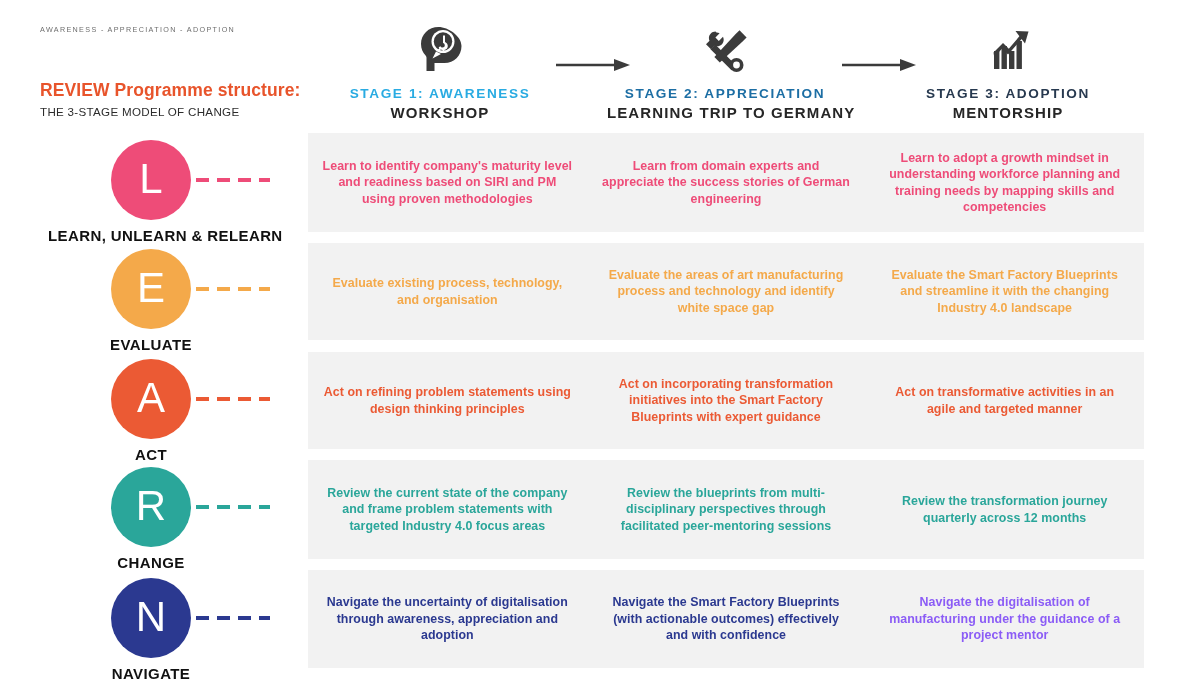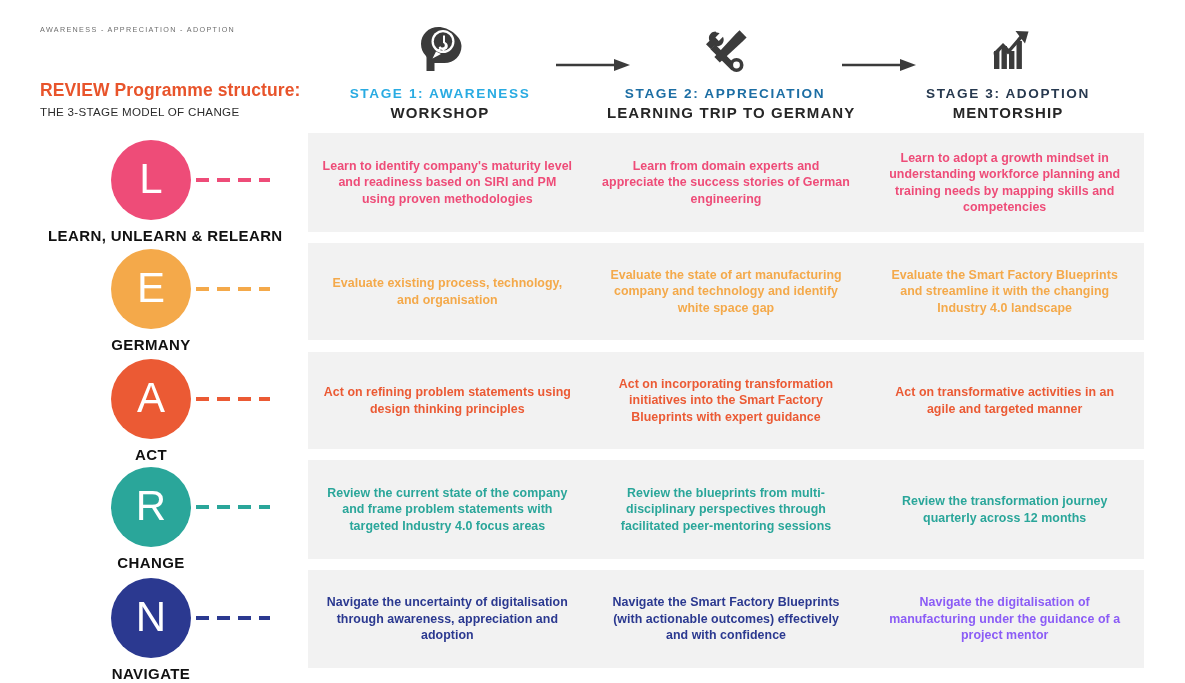--- a/index.html
+++ b/index.html
@@ -241,21 +241,21 @@
     <div class="stage-title" style="color:#27394F">STAGE 3: ADOPTION</div>
     <div class="stage-sub">MENTORSHIP</div>
   </div>
 
   <div class="rail-item" style="top:140px;">
     <div class="circle" style="background:#EE4C78">L</div>
     <div class="rail-label">LEARN, UNLEARN &amp; RELEARN</div>
   </div>
   <div class="rail-item" style="top:249px;">
     <div class="circle" style="background:#F4A94A">E</div>
-    <div class="rail-label">GERMANY</div>
+    <div class="rail-label">EVALUATE</div>
   </div>
   <div class="rail-item" style="top:359px;">
     <div class="circle" style="background:#EB5A34">A</div>
     <div class="rail-label">ACT</div>
   </div>
   <div class="rail-item" style="top:467px;">
     <div class="circle" style="background:#2AA69A">R</div>
     <div class="rail-label">CHANGE</div>
   </div>
   <div class="rail-item" style="top:578px;">
@@ -279,21 +279,21 @@
     <div class="cell">
         <p style="color:#EE4C78">Learn to adopt a growth mindset in understanding workforce planning and training needs by mapping skills and competencies</p>
       </div>
   </div>
 
   <div class="panel" style="top:243px;height:97px;">
     <div class="cell">
         <p style="color:#F4A94A">Evaluate existing process, technology, and organisation</p>
       </div>
     <div class="cell">
-        <p style="color:#F4A94A">Evaluate the state of art manufacturing company and technology and identify white space gap</p>
+        <p style="color:#F4A94A">Evaluate the areas of art manufacturing process and technology and identify white space gap</p>
       </div>
     <div class="cell">
         <p style="color:#F4A94A">Evaluate the Smart Factory Blueprints and streamline it with the changing Industry 4.0 landscape</p>
       </div>
   </div>
 
   <div class="panel" style="top:352px;height:97px;">
     <div class="cell">
         <p style="color:#EB5A34">Act on refining problem statements using design thinking principles</p>
       </div>

